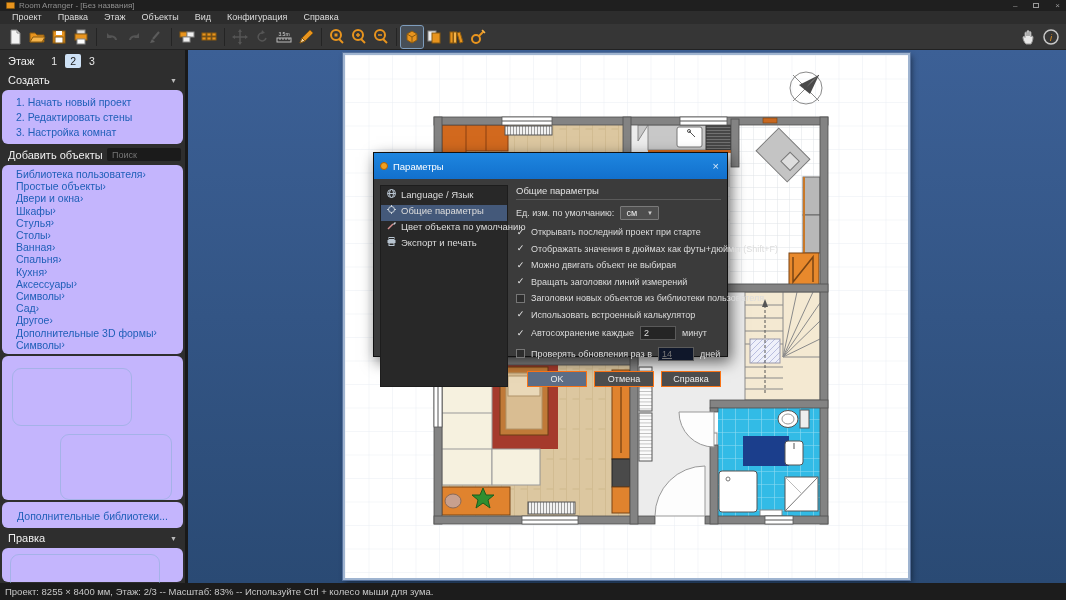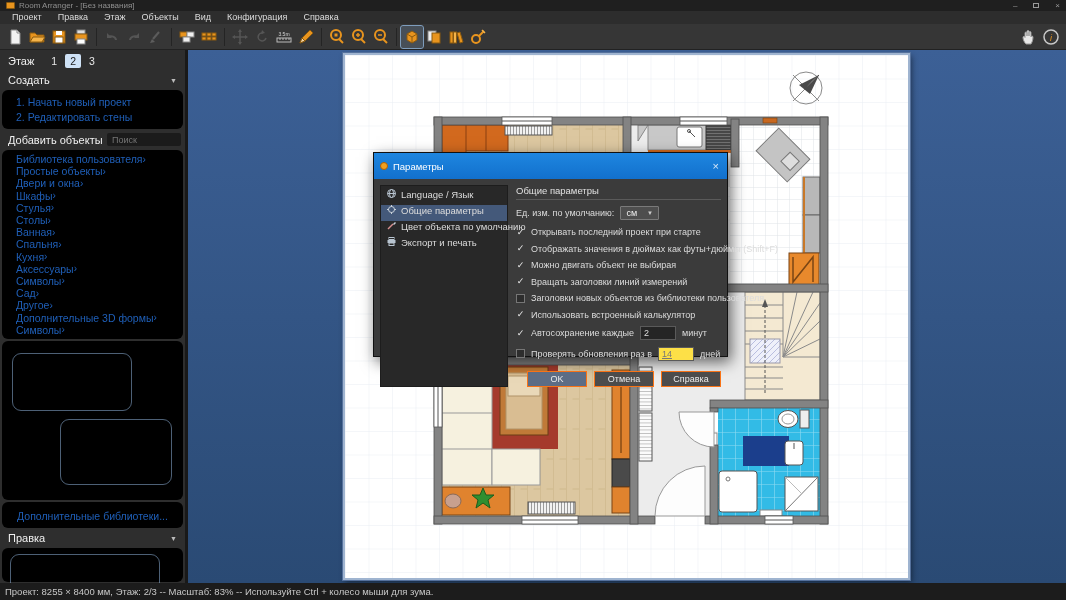--- a/index.html
+++ b/index.html
@@ -32,21 +32,21 @@
 
   
   .sidebar { position:absolute; left:0; top:50px; width:185px; height:533px; background:#2e2e2e; display:flex; flex-direction:column; }
   .side-sep { position:absolute; left:185px; top:50px; width:3px; height:533px; background:#191919; }
   .floor-row { height:21px; display:flex; align-items:center; padding:0 8px; gap:4px; }
   .floor-label { color:#f0f0f0; font-size:11px; margin-right:8px; }
   .ftab { color:#e8e8e8; font-size:10.5px; padding:1px 5px; border-radius:2px; }
   .ftab.active { background:#cfe2f6; color:#1c1c1c; }
   .sec-head { height:18px; display:flex; align-items:center; justify-content:space-between; padding:0 8px; color:#f0f0f0; font-size:11px; }
   .sec-head .arr { color:#bbb; font-size:7px; }
-  .panel { background:#000000; border-radius:6px; margin:1px 2px; }
+  .panel { background:#c4b5fd; border-radius:6px; margin:1px 2px; }
   .create-panel { padding:4px 0 5px; }
   .step-item { color:#1f5fb8; font-size:10.5px; padding:1.5px 6px 1.5px 14px; white-space:nowrap; }
   .addobj-head { height:19px; display:flex; align-items:center; padding:0 4px 0 8px; color:#f0f0f0; font-size:11px; }
   .search-input { margin-left:auto; width:74px; height:13px; background:#1b1b1b; border:none; border-radius:2px; color:#999; font-size:9px; padding:0 5px; font-family:"Liberation Sans",sans-serif; }
   .cat-panel { padding:3px 0; }
   .cat-row { display:flex; justify-content:flex-start; align-items:center; padding:0 10px 0 14px; height:12.2px; }
   .cat-row span { color:#1f5fb8; font-size:10.5px; white-space:nowrap; }
   .cat-row .carr { font-size:10px; }
   .empty-panel { flex:1; position:relative; }
   .ghost { position:absolute; border:1px solid rgba(140,175,215,.55); border-radius:9px; }
@@ -73,21 +73,21 @@
   .dlg-content { flex:1; display:flex; flex-direction:column; min-width:0; }
   .dlg-sec-title { color:#e0e0e0; font-size:9.5px; padding-bottom:3px; border-bottom:1px solid #5a5a5a; margin-bottom:6px; }
   .units-row { display:flex; align-items:center; gap:6px; margin-bottom:7px; color:#dcdcdc; font-size:9px; }
   .units-select { background:#4e4e4e; border:1px solid #7a7a7a; color:#f0f0f0; font-size:9px; padding:1px 5px; display:flex; gap:10px; align-items:center; border-radius:1px; }
   .units-select .dd { font-size:6px; color:#ccc; }
   .opt { display:flex; align-items:center; gap:6px; margin-bottom:6.5px; color:#dcdcdc; font-size:9px; white-space:nowrap; }
   .chk { width:9px; height:9px; border:1px solid #767676; background:#2d2d2d; display:flex; align-items:center; justify-content:center; flex:0 0 auto; }
   .chk.checked { border-color:transparent; background:transparent; }
   .chk i { font-style:normal; color:#ececec; font-size:9px; line-height:9px; }
   .num-input { width:36px; background:#252525; border:1px solid #5a5a5a; color:#dcdcdc; font-size:9px; padding:1px 3px; font-family:"Liberation Sans",sans-serif; }
-  .num-input.dim { color:#787878; background:#fde047;text-decoration:underline; }
+  .num-input.dim { color:#787878; background:#0f172a;text-decoration:underline; }
   .dlg-buttons { margin-top:auto; display:flex; justify-content:flex-end; gap:7px; padding-top:4px; }
   .dbtn { width:60px; height:16px; font-size:9px; color:#ececec; border:1px solid #f97316; background:#4c4c4c; display:flex; align-items:center; justify-content:center; }
   .dbtn.primary { background:#5d6d85; }
 </style>
 </head>
 <body>
 
 <div class="titlebar">
   <span class="app-ico"></span>
   <span class="title-text">Room Arranger - [Без названия]</span>
@@ -277,20 +277,21 @@
       </span>
   </div>
   <div class="sec-head">
     <span>Создать</span>
     <span class="arr">▼</span>
   </div>
   <div class="panel create-panel">
 
   <div class="step-item">1. Начать новый проект</div>
       <div class="step-item">2. Редактировать стены</div>
+      <div class="step-item">3. Настройка комнат</div>
     </div>
   <div class="addobj-head">
     <span>Добавить объекты</span>
     <input class="search-input" placeholder="Поиск" style="">
   </div>
   <div class="panel cat-panel">
 
       <div class="cat-row">
         <span>Библиотека пользователя</span>
         <span class="carr">›</span>

